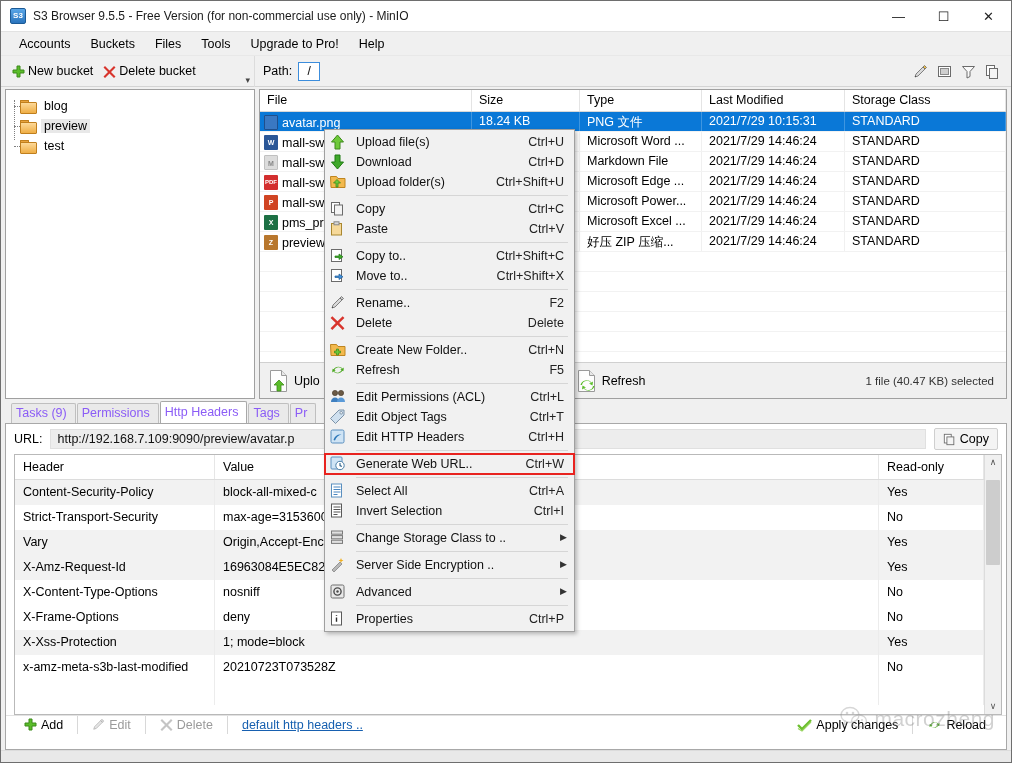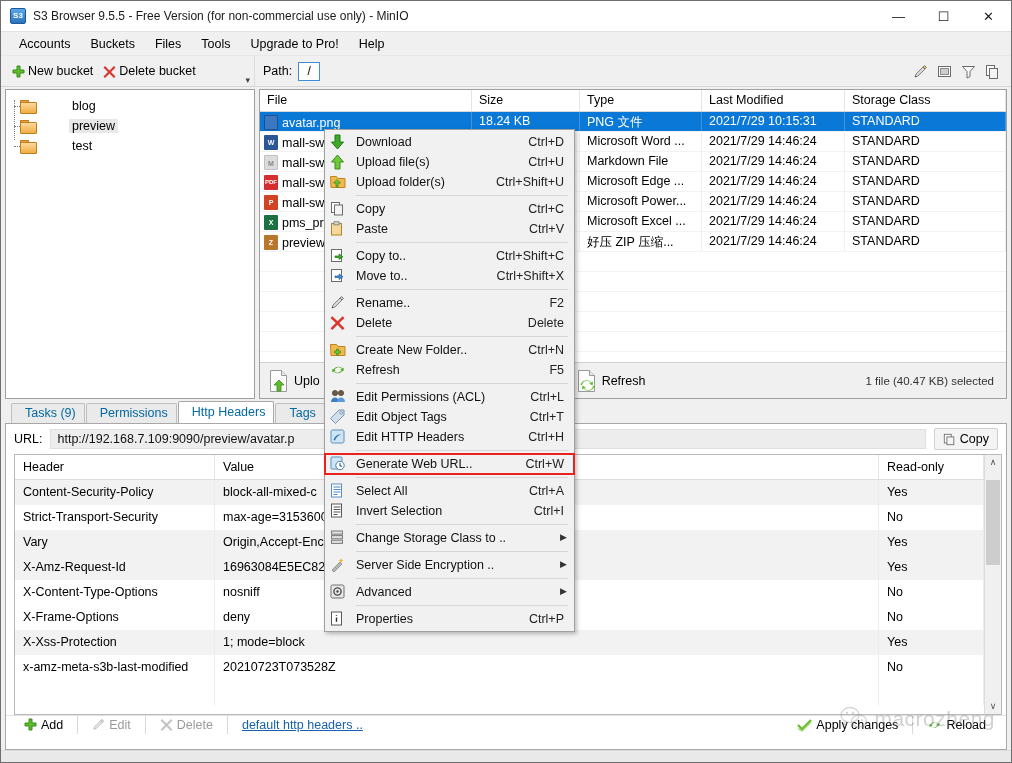--- a/index.html
+++ b/index.html
@@ -140,21 +140,20 @@
     border: 1px solid #a0a0a0;
     overflow: hidden;
     position: relative;
   }
   .tree-item {
     display: flex; align-items: center;
     height: 20px;
     padding-left: 14px;
     font-size: 12.5px;
     position: relative;
-    gap: 28px;
   }
   .tree-item .dots {
     width: 14px; height: 1px;
     border-top: 1px dotted #808080;
     margin-right: 2px;
     position: absolute;
     left: 8px; top: 10px;
   }
   .tree-spine {
     position: absolute;
@@ -267,28 +266,28 @@
   }
   .tabs {
     display: flex;
     align-items: flex-end;
     height: 22px;
     flex: none;
     padding-left: 6px;
   }
   .tab {
     font-size: 12.5px;
-    padding: 2px 8px 3px 13px;
+    padding: 2px 8px 3px 4px;
     border: 1px solid #bfbfbf;
     border-bottom: none;
     background: #eaeaea;
     border-radius: 2px 2px 0 0;
     margin-right: 1px;
     white-space: nowrap;
-    color: #0369a1;
+    color: #8b5cf6;
   }
   .tab.active {
     background: #fff;
     font-weight: normal;
     padding-top: 3px;
     padding-bottom: 4px;
     position: relative;
     z-index: 3;
     border-color: #a8a8a8;
   }
@@ -854,35 +853,35 @@
     </span>
     <span class="wm-text">macrozheng</span>
   </div>
 
   <div class="ctxmenu">
     <div class="gutter"></div>
 
     <div class="citem">
       <span class="cico">
         <svg class="svgico" width="15" height="16" viewBox="0 0 15 16">
+          <path d="M5 15h5V8h3.5L7.5 1 1.5 8H5z" fill="#6ec93a" stroke="#3d8a1b" stroke-width="1"></path>
+        </svg>
+      </span>
+      <span class="ctext">Upload file(s)</span>
+      <span class="caccel">Ctrl+U</span>
+    </div>
+
+    <div class="citem">
+      <span class="cico">
+        <svg class="svgico" width="15" height="16" viewBox="0 0 15 16">
           <path d="M5 1h5v7h3.5L7.5 15 1.5 8H5z" fill="#3fa82a" stroke="#1f7a12" stroke-width="1"></path>
         </svg>
       </span>
       <span class="ctext">Download</span>
       <span class="caccel">Ctrl+D</span>
-    </div>
-
-    <div class="citem">
-      <span class="cico">
-        <svg class="svgico" width="15" height="16" viewBox="0 0 15 16">
-          <path d="M5 15h5V8h3.5L7.5 1 1.5 8H5z" fill="#6ec93a" stroke="#3d8a1b" stroke-width="1"></path>
-        </svg>
-      </span>
-      <span class="ctext">Upload file(s)</span>
-      <span class="caccel">Ctrl+U</span>
     </div>
 
     <div class="citem">
       <span class="cico">
         <svg class="svgico" width="16" height="15" viewBox="0 0 16 15">
           <path d="M.5 2.5h6l1.5 2h7v9h-14z" fill="#f3b94d" stroke="#bf8520"></path>
           <path d="M6 13V9H3.5L7 5.5 10.5 9H8v4z" fill="#6ec93a" stroke="#3d8a1b" stroke-width=".8"></path>
         </svg>
       </span>
       <span class="ctext">Upload folder(s)</span>

